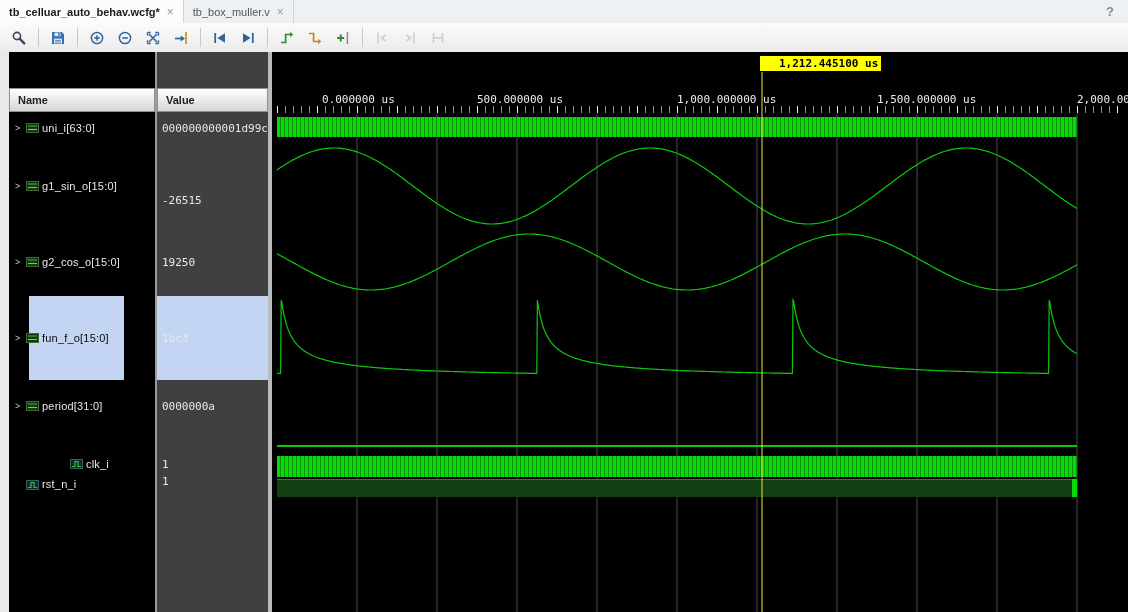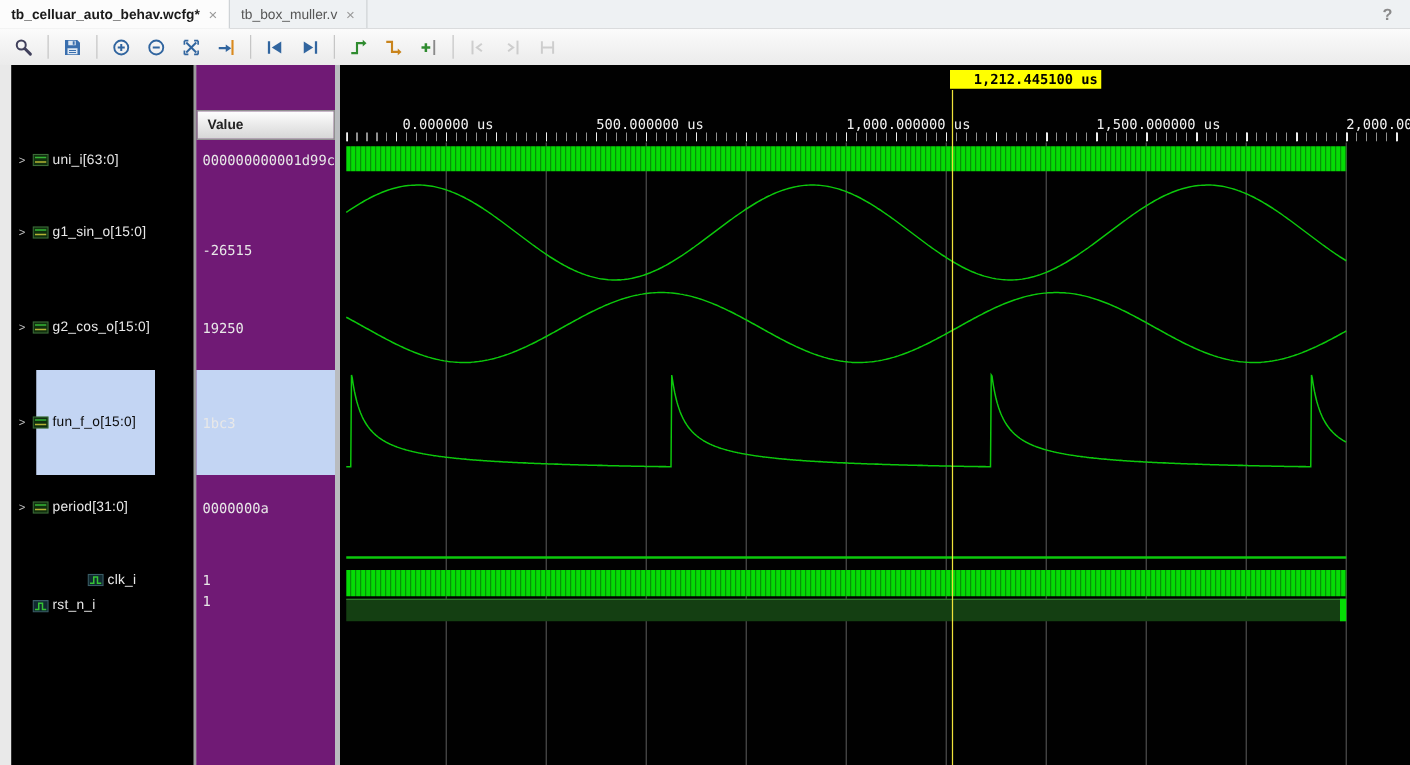--- a/index.html
+++ b/index.html
@@ -11,21 +11,21 @@
   .tclose{color:#999;font-weight:normal;font-size:12px}
   .help{margin-left:auto;display:flex;align-items:center;padding:0 14px;color:#8a8a8a;font-size:13px;font-weight:bold}
   .toolbar{position:absolute;left:0;top:23px;width:100%;height:29px;background:linear-gradient(#fbfbfb,#ebebeb);border-bottom:1px solid #cdcdcd;display:flex;align-items:center;padding:0 5px}
   .tbtn{width:26px;height:23px;display:flex;align-items:center;justify-content:center;border-radius:2px;margin:0 1px}
   .tbtn.dis{opacity:.5}
   .ticon{display:flex}
   .tsep{width:1px;height:19px;background:#c6c6c6;margin:0 5px}
   .gutter{position:absolute;left:0;top:52px;width:9px;bottom:0;background:#e9e9e9;border-right:1px solid #b5b5b5}
   .names{position:absolute;left:9px;top:52px;width:146px;bottom:0;background:#000;overflow:hidden}
   .nsplit{position:absolute;left:155px;top:52px;width:2px;bottom:0;background:#9c9c9c}
-  .values{position:absolute;left:157px;top:52px;width:111px;bottom:0;background:#701a75;overflow:hidden}
+  .values{position:absolute;left:157px;top:52px;width:111px;bottom:0;background:#404040;overflow:hidden}
   .wsplit{position:absolute;left:268px;top:52px;width:4px;bottom:0;background:#b9bcbf}
   .waves{position:absolute;left:272px;top:52px;width:856px;bottom:0;background:#010101;overflow:hidden}
   .colhdr{position:absolute;left:0;top:36px;right:0;height:22px;background:linear-gradient(#fefefe,#d6d6d6);border:1px solid #909090;display:flex;align-items:center;padding-left:8px;font-size:11px;font-weight:bold;color:#222;z-index:3}
   .srow{position:absolute;left:0;width:100%;height:18px;display:flex;align-items:center;padding-left:6px;font-size:11px;color:#e8e8e8;z-index:2}
   .exp{width:11px;font-size:9px;color:#cfcfcf}
   .sic{width:16px;display:flex;align-items:center}
   .slab{white-space:nowrap;letter-spacing:.2px}
   .dark{color:#0b0b0b}
   .hl{position:absolute;z-index:1}
   .vrow{position:absolute;left:0;width:100%;height:18px;display:flex;align-items:center;padding-left:5px;font-family:"DejaVu Sans Mono",monospace;font-size:11px;color:#e8e8e8;z-index:2}
@@ -176,20 +176,23 @@
             <line x1="12.5" y1="3" x2="12.5" y2="13" stroke="#a9a9a9" stroke-width="1.6"></line>
             <line x1="3.5" y1="8" x2="12.5" y2="8" stroke="#a9a9a9" stroke-width="1.6"></line>
           </svg>
         </span>
       </span>
     </div>
 
   <div class="gutter"></div>
 
   <div class="names" id="names">
+    <div class="colhdr">
+      <span>Name</span>
+    </div>
   <div class="srow" style="top: 67px;">
         <span class="exp">&gt;</span>
         <span class="sic">
           <svg width="13" height="10" viewBox="0 0 13 10">
             <rect x="0.5" y="0.5" width="12" height="9" fill="#10300e" stroke="#3c6c38"></rect>
             <line x1="2" y1="3" x2="11" y2="3" stroke="#35b335" stroke-width="1.2"></line>
             <line x1="2" y1="6.5" x2="11" y2="6.5" stroke="#b3b335" stroke-width="1.2"></line>
           </svg>
         </span>
         <span class="slab">uni_i[63:0]</span>

